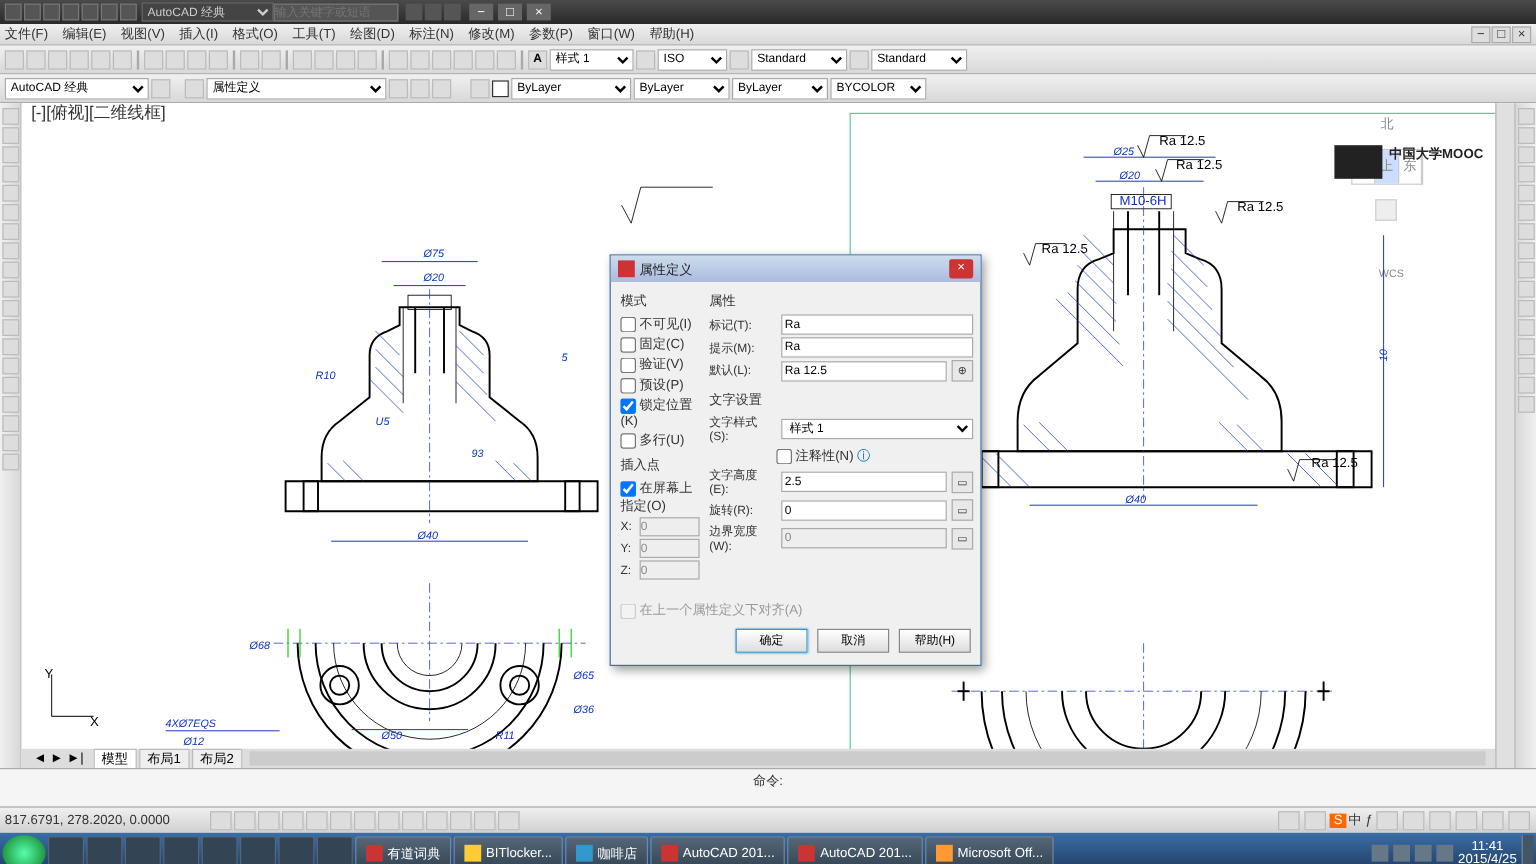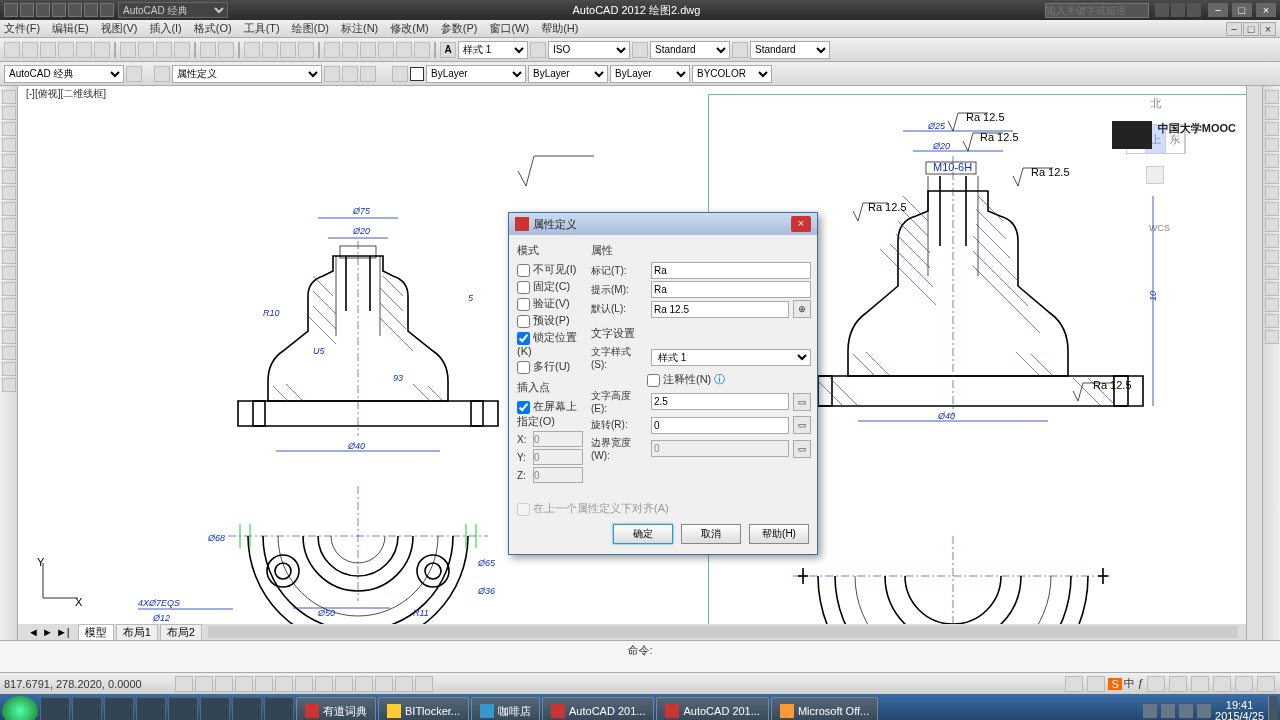--- a/index.html
+++ b/index.html
@@ -15,21 +15,21 @@
 
 .menubar { height: 18px; background: linear-gradient(#f0f0f0,#d8d8d8); display: flex; align-items: center; padding: 0 4px; gap: 12px; border-bottom: 1px solid #aaa; }
 .menubar span { font-size: 11px; color: #333; }
 
 .toolbar1, .toolbar2 { height: 24px; background: linear-gradient(#f0f0f0,#d8d8d8); display: flex; align-items: center; padding: 0 4px; gap: 2px; border-bottom: 1px solid #aaa; }
 .toolbar1 .tb-btn, .toolbar2 .tb-btn { width: 16px; height: 16px; background: #ddd; border: 1px solid #bbb; }
 .toolbar1 .tb-sep { width: 2px; height: 16px; background: #aaa; margin: 0 2px; }
 .toolbar1 select, .toolbar2 select { height: 18px; font-size: 10px; border: 1px solid #aaa; background: #fff; }
 .toolbar2 .color-box { width: 14px; height: 14px; border: 1px solid #333; }
 
-.tabstrip { height: 16px; background: #ddd; display: flex; align-items: center; padding: 0 4px; font-size: 10px; color: #333; }
+.tabstrip { height: 16px; background: #ddd; display: flex; align-items: center; padding: 0 4px; font-size: 14px; color: #333; }
 
 .main-area { position: relative; height: 554px; background: #fff; display: flex; }
 .left-tools { width: 18px; background: linear-gradient(90deg,#f0f0f0,#d8d8d8); display: flex; flex-direction: column; gap: 2px; padding-top: 4px; align-items: center; border-right: 1px solid #aaa; }
 .left-tools span { width: 14px; height: 14px; background: #ddd; border: 1px solid #bbb; }
 .right-tools { width: 18px; background: linear-gradient(90deg,#d8d8d8,#f0f0f0); display: flex; flex-direction: column; gap: 2px; padding-top: 4px; align-items: center; border-left: 1px solid #aaa; }
 .right-tools span { width: 14px; height: 14px; background: #ddd; border: 1px solid #bbb; }
 
 .canvas { flex: 1; position: relative; background: #fff; overflow: hidden; }
 .vscroll { width: 16px; background: #e0e0e0; border-left: 1px solid #aaa; }
 
@@ -108,21 +108,20 @@
     <span></span>
     <span></span>
     <span></span>
     <span></span>
     <span></span>
     <span></span>
   </div>
   <select style="margin-left:4px;width:110px;height:16px;font-size:10px;background:#444;color:#ccc;border:1px solid #666;">
     <option>AutoCAD 经典</option>
   </select>
-  <div class="center">AutoCAD 2012  绘图2.dwg</div>
   <input style="width: 104px; height: 15px; font-size: 10px; background: rgb(85, 85, 85); border: 1px solid rgb(119, 119, 119); color: rgb(204, 204, 204);" placeholder="输入关键字或短语">
   <div class="right-icons" style="margin-left:6px;">
     <span></span>
     <span></span>
     <span></span>
   </div>
   <div class="win-controls" style="margin-left:6px;">
     <span>−</span>
     <span>□</span>
     <span>×</span>
@@ -173,21 +172,21 @@
   <span class="tb-btn"></span>
   <span class="tb-btn"></span>
   <span class="tb-btn"></span>
   <span class="tb-btn"></span>
   <span class="tb-btn"></span>
   <span class="tb-btn"></span>
   <span class="tb-sep"></span>
   <span class="tb-btn" style="font-weight:bold;font-size:10px;line-height:14px;text-align:center;">A</span>
   <select style="width:70px;"><option>样式 1</option></select>
   <span class="tb-btn"></span>
-  <select style="width:82px;"><option>ISO</option></select>
+  <select style="width:58px;"><option>ISO</option></select>
   <span class="tb-btn"></span>
   <select style="width:80px;"><option>Standard</option></select>
   <span class="tb-btn"></span>
   <select style="width:80px;"><option>Standard</option></select>
 </div>
 
 <div class="toolbar2">
   <select style="width:120px;"><option>AutoCAD 经典</option></select>
   <span class="tb-btn"></span>
   <span class="tb-sep" style="width:8px;"></span>
@@ -513,21 +512,21 @@
   <div class="tb-app">
       <span class="ico" style="background:#f93;"></span>
       <span>Microsoft Off...</span>
     </div>
   <div class="tray">
     <span class="ti"></span>
     <span class="ti"></span>
     <span class="ti"></span>
     <span class="ti"></span>
     <div style="text-align:center;line-height:11px;">
-      <div>19:41</div>
+      <div>11:41</div>
       <div>2015/4/25</div>
     </div>
     <span style="width:10px;height:30px;background:#456;border-left:1px solid #789;"></span>
   </div>
 </div>
 
 <div class="dialog">
   <div class="dlg-title">
     <span class="dlg-icon"></span>
     <span>属性定义</span>

